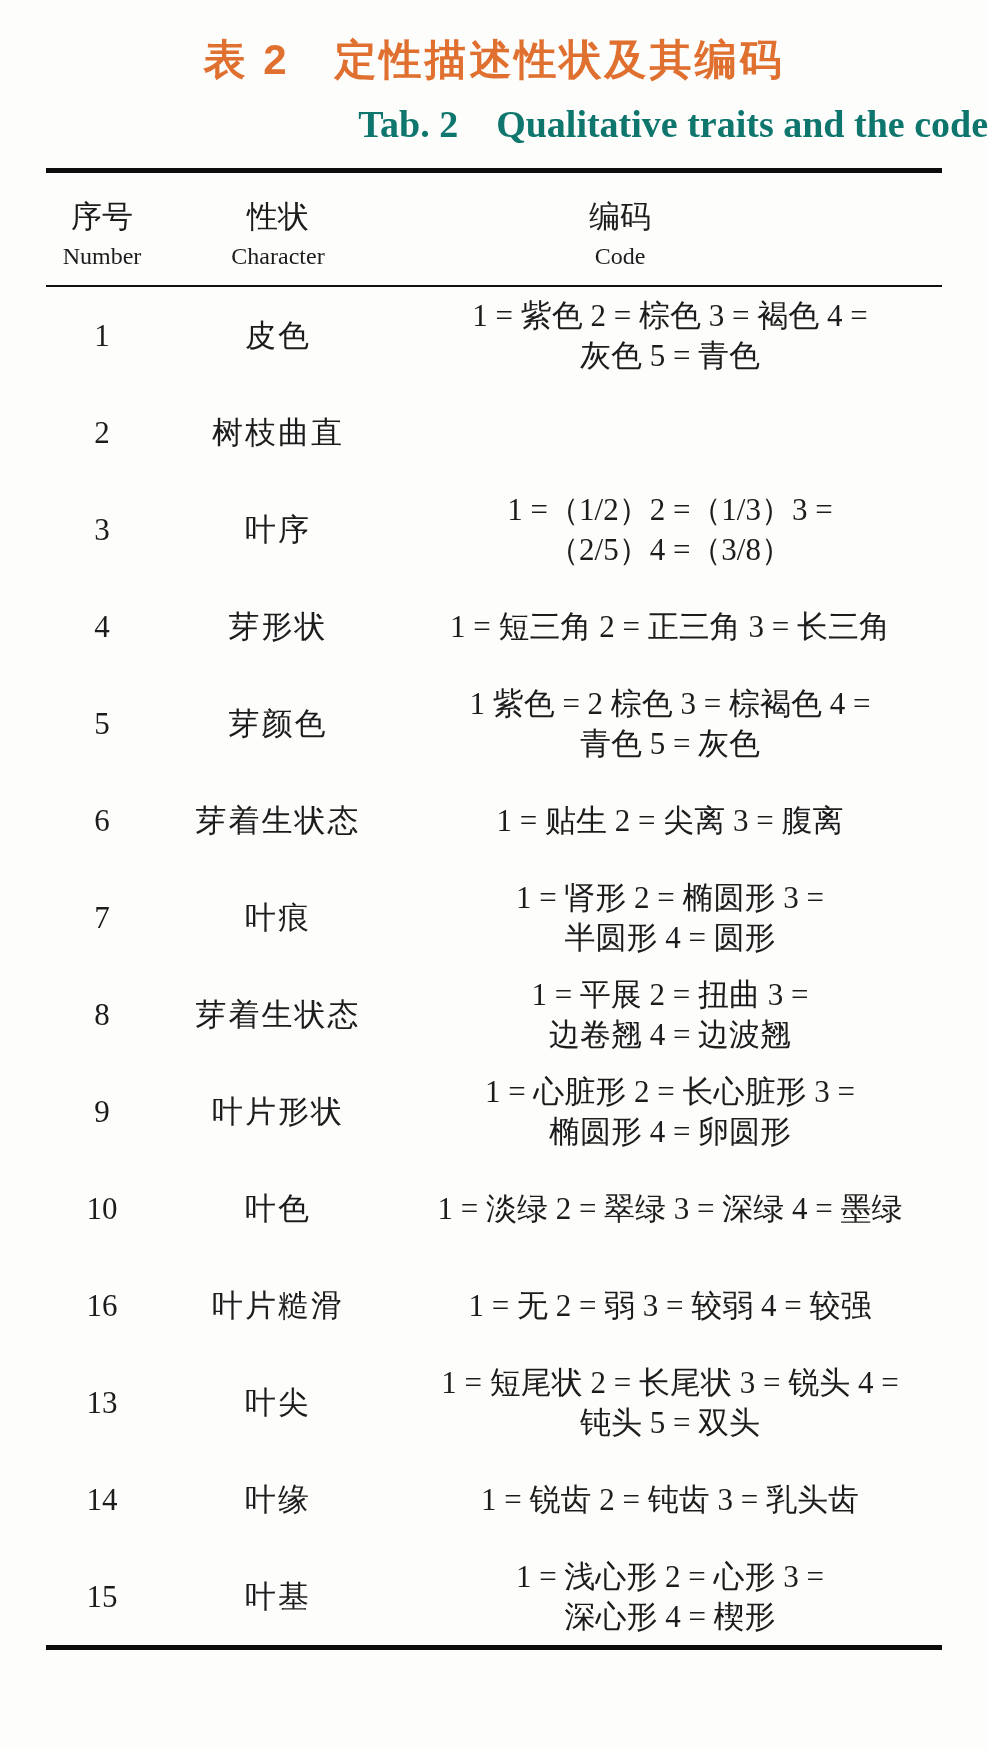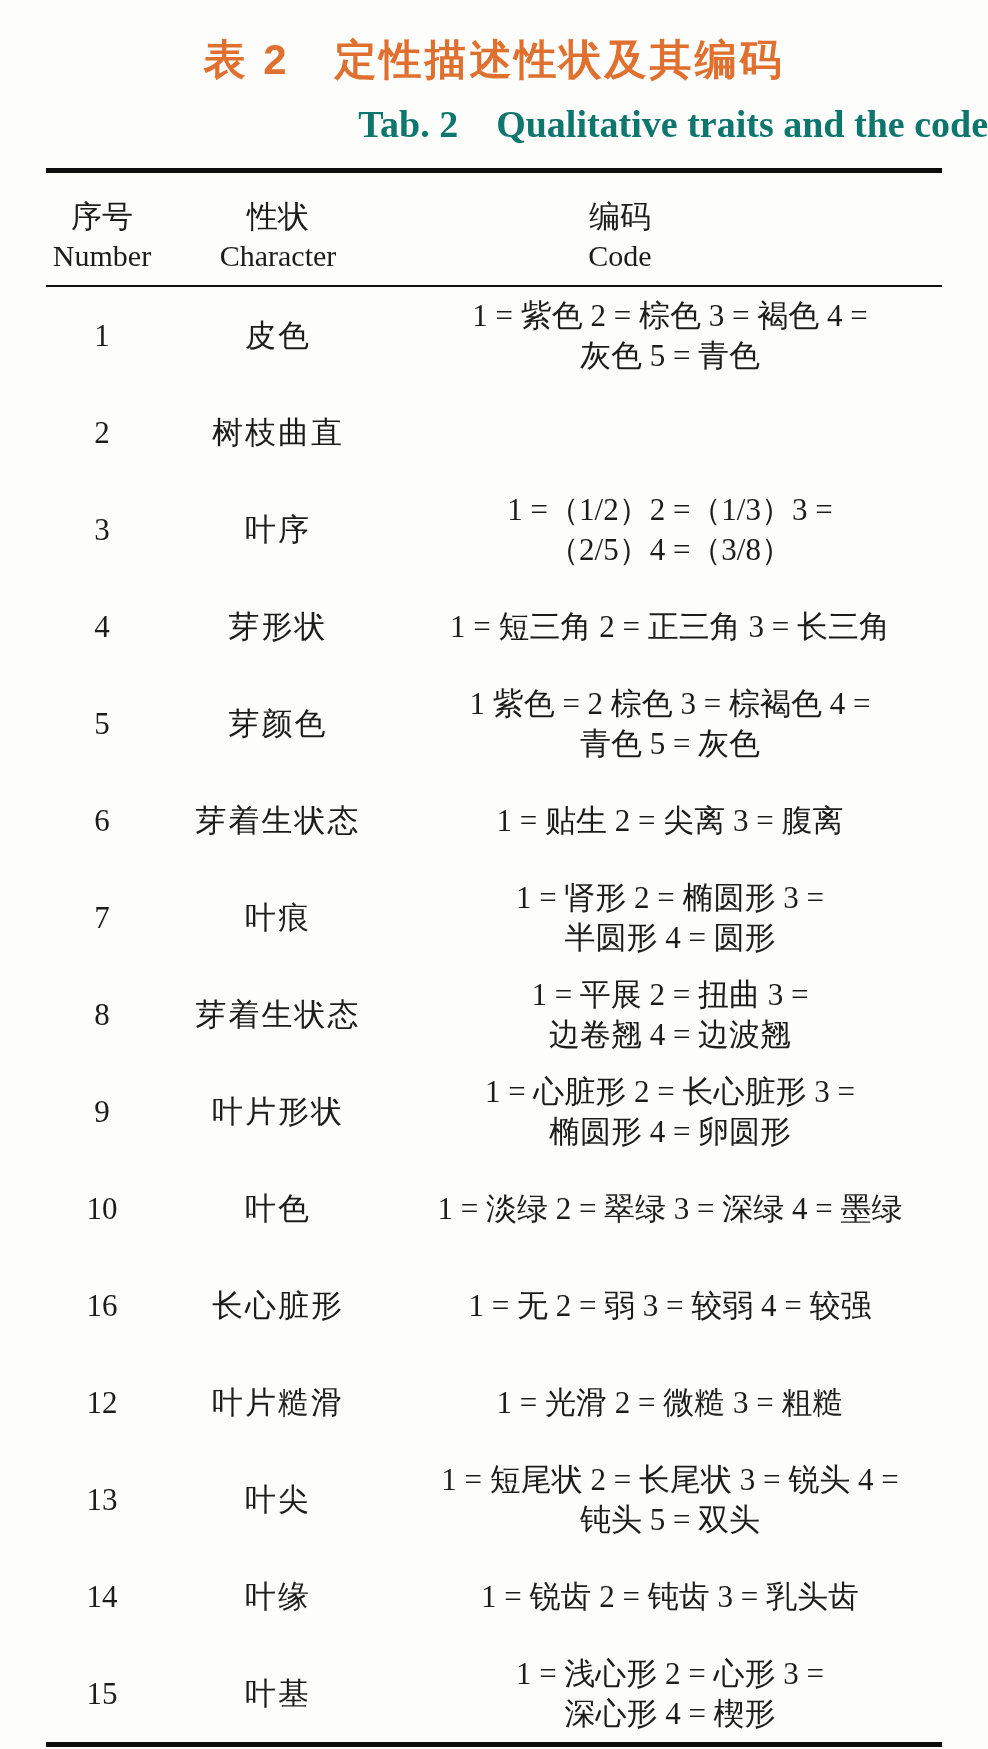--- a/index.html
+++ b/index.html
@@ -63,21 +63,21 @@
   .c2 { width: 240px; text-align: center; flex: none; }
   .c3 { flex: 1; text-align: center; }
   .hdr-c3 { padding-right: 100px; } 
   .hdr-zh {
     font-size: 31px;
     line-height: 40px;
     display: block;
     margin-top: 16px;
   }
   .hdr-en {
-    font-size: 30px;
+    font-size: 24px;
     line-height: 38px;
     display: block;
   }
   .cell-number {
     font-size: 31px;
   }
   .cell-character {
     font-size: 31px;
     letter-spacing: 2px;
   }
@@ -178,29 +178,24 @@
       </div>
 
       <div class="body-row">
         <div class="c1 cell-number">10</div>
         <div class="c2 cell-character">叶色</div>
         <div class="c3 cell-code">1 = 淡绿 2 = 翠绿 3 = 深绿 4 = 墨绿</div>
       </div>
 
       <div class="body-row">
         <div class="c1 cell-number">16</div>
-        <div class="c2 cell-character">长心脏形</div>
+        <div class="c2 cell-character">叶片糙滑</div>
         <div class="c3 cell-code">1 = 无 2 = 弱 3 = 较弱 4 = 较强</div>
       </div>
 
-      <div class="body-row">
-        <div class="c1 cell-number">12</div>
-        <div class="c2 cell-character">叶片糙滑</div>
-        <div class="c3 cell-code">1 = 光滑 2 = 微糙 3 = 粗糙</div>
-      </div>
 
       <div class="body-row">
         <div class="c1 cell-number">13</div>
         <div class="c2 cell-character">叶尖</div>
         <div class="c3 cell-code">1 = 短尾状 2 = 长尾状 3 = 锐头 4 =
 钝头 5 = 双头</div>
       </div>
 
       <div class="body-row">
         <div class="c1 cell-number">14</div>

